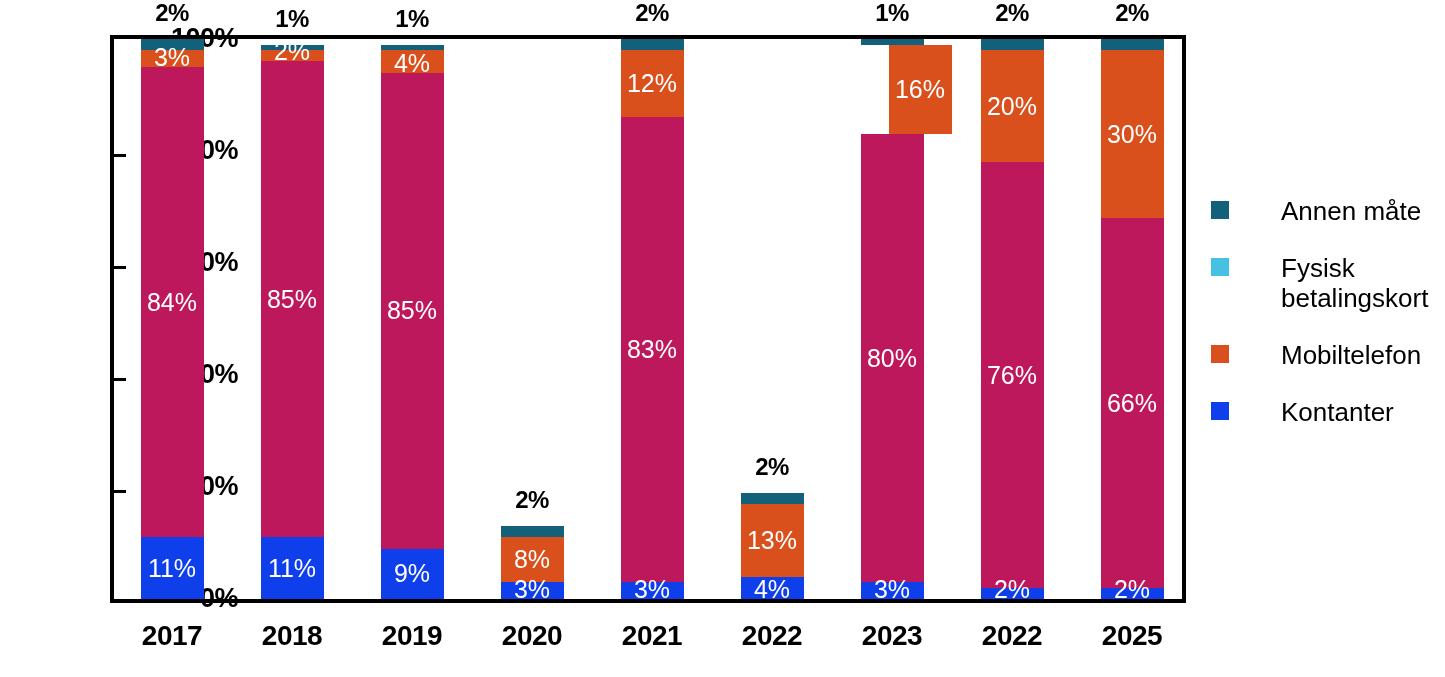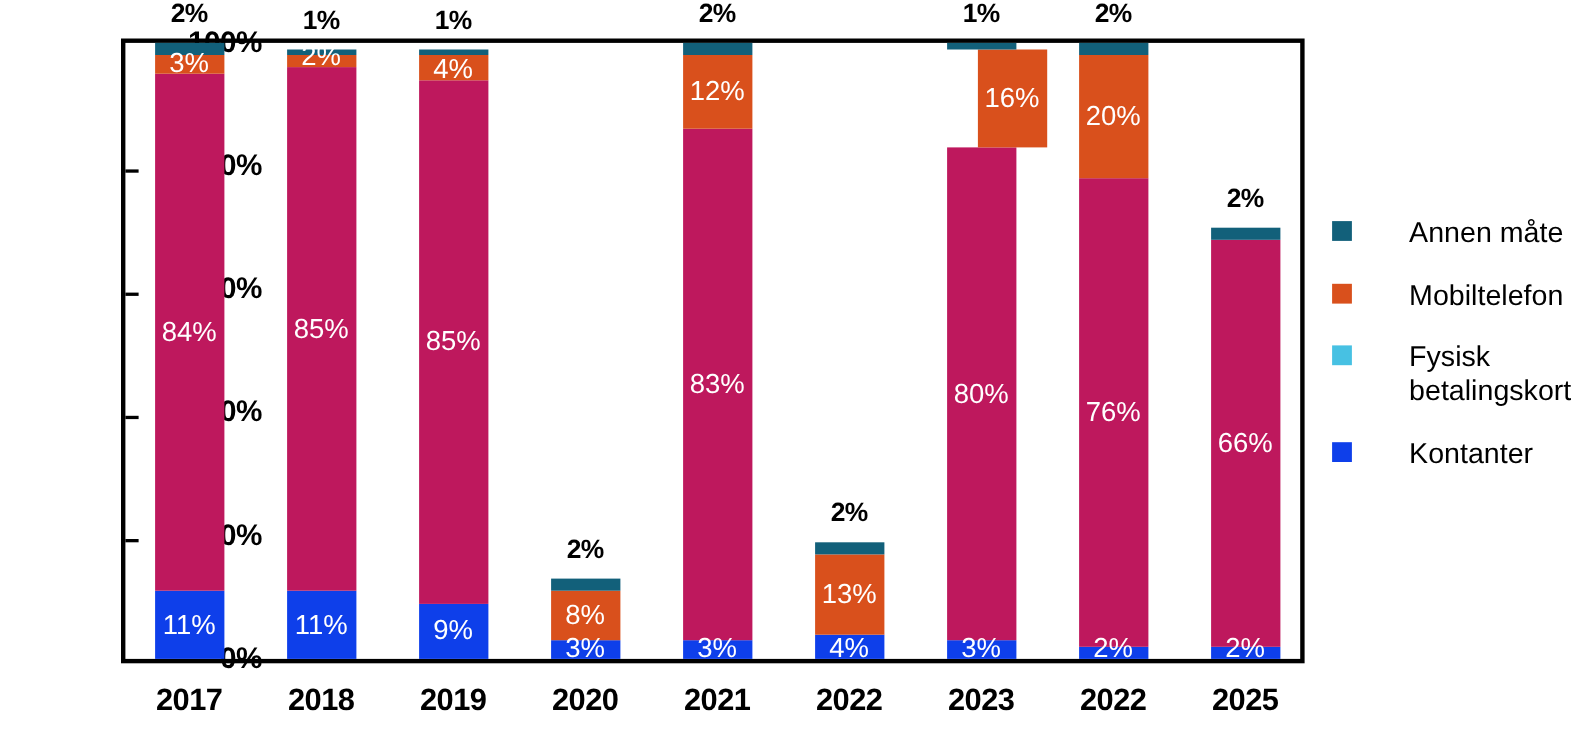--- a/index.html
+++ b/index.html
@@ -267,20 +267,23 @@
           <div class="seg seg-annen" style="height: 11.2px;">
             <span class="top-label">2%</span>
           </div>
         </div>
         <div class="bar" style="left: 986.5px; height: 560px;">
           <div class="seg seg-kontanter" style="height: 11.2px;">
             <span class="seg-label" style="position: absolute; bottom: -3px;">2%</span>
           </div>
           <div class="seg seg-fysisk" style="height: 369.6px;">
             <span class="seg-label">66%</span>
+          </div>
+          <div class="seg seg-mobil" style="height: 168px;">
+            <span class="seg-label">30%</span>
           </div>
           <div class="seg seg-annen" style="height: 11.2px;">
             <span class="top-label">2%</span>
           </div>
         </div>
       </div>
   </div>
 
   <div id="x-axis-labels">
       <div class="x-label" style="left: 102px;">2017</div>
@@ -293,27 +296,27 @@
       <div class="x-label" style="left: 942px;">2022</div>
       <div class="x-label" style="left: 1062px;">2025</div>
     </div>
 
   <div class="legend" id="legend">
       <div class="legend-item">
         <span class="legend-swatch" style="background: rgb(18, 96, 122);"></span>
         <span class="legend-text">Annen måte</span>
       </div>
       <div class="legend-item">
-        <span class="legend-swatch" style="background: rgb(217, 80, 28);"></span>
-        <span class="legend-text">Mobiltelefon</span>
-      </div>
-      <div class="legend-item">
         <span class="legend-swatch" style="background: rgb(71, 193, 227);"></span>
         <span class="legend-text">Fysisk
 betalingskort</span>
       </div>
       <div class="legend-item">
+        <span class="legend-swatch" style="background: rgb(217, 80, 28);"></span>
+        <span class="legend-text">Mobiltelefon</span>
+      </div>
+      <div class="legend-item">
         <span class="legend-swatch" style="background: rgb(14, 63, 234);"></span>
         <span class="legend-text">Kontanter</span>
       </div>
     </div>
 
 </div>
 
 </body></html>

